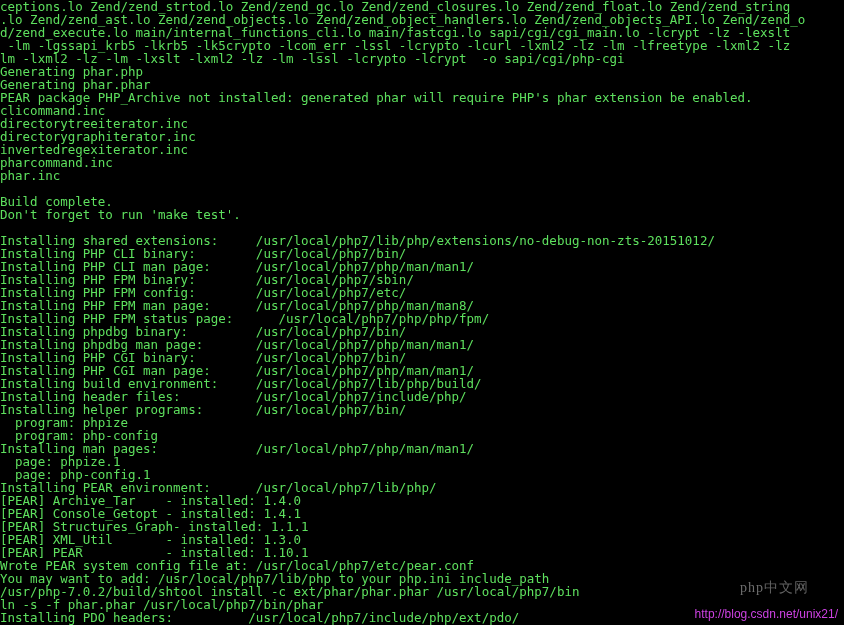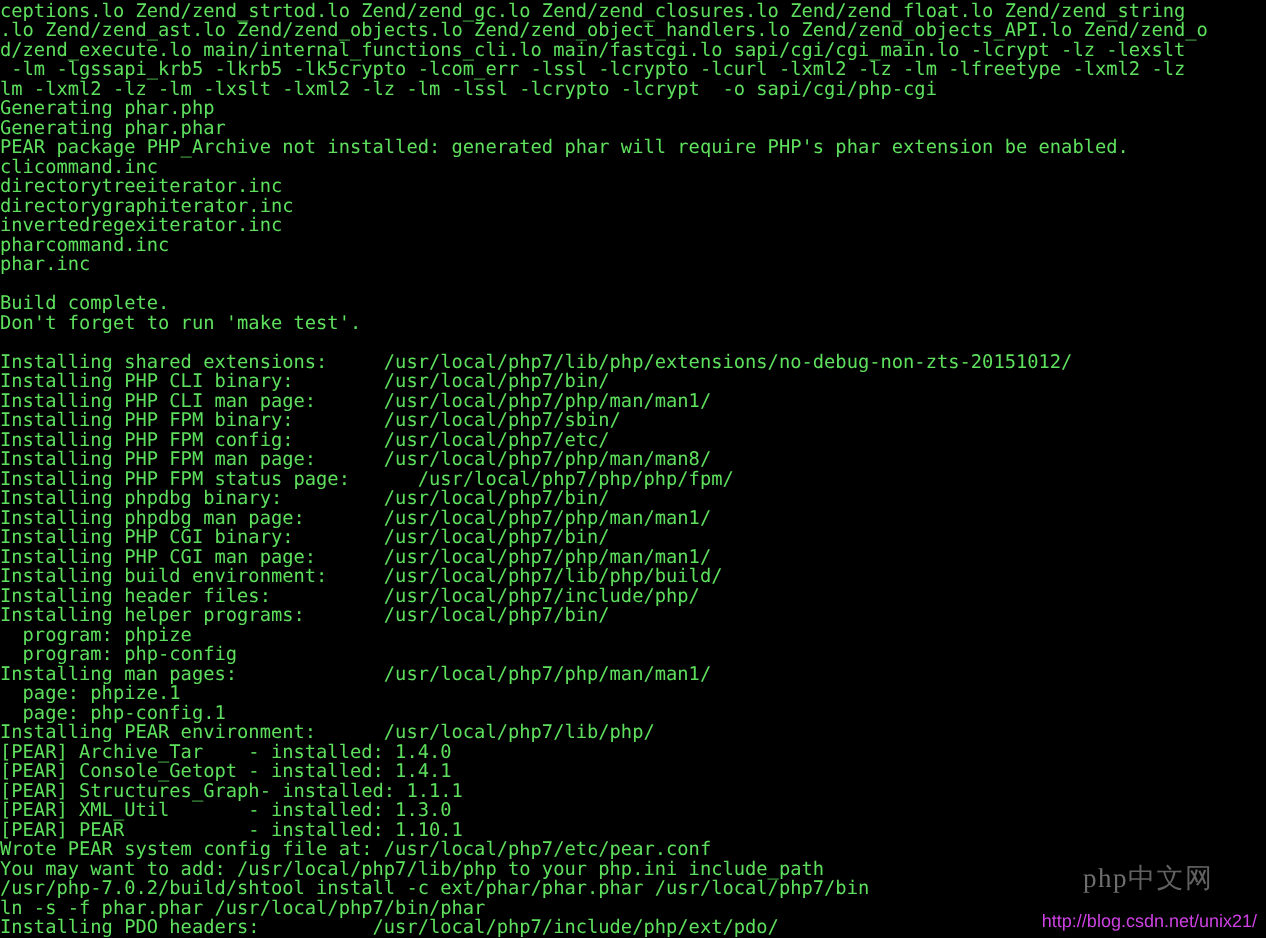--- a/index.html
+++ b/index.html
@@ -20,21 +20,21 @@
     color: #5ee05e;
     white-space: pre;
     border-radius: 17px;
   }
   .watermark-php {
     position: absolute;
     bottom: 28px;
     right: 35px;
     color: #7a7a7a;
     font-family: "SimSun", serif;
-    font-size: 18px;
+    font-size: 14px;
     opacity: 0.8;
     letter-spacing: 1px;
   }
   .watermark-php .p {
     color: #8a8a8a;
   }
   .watermark-csdn {
     position: absolute;
     bottom: 4px;
     right: 6px;

